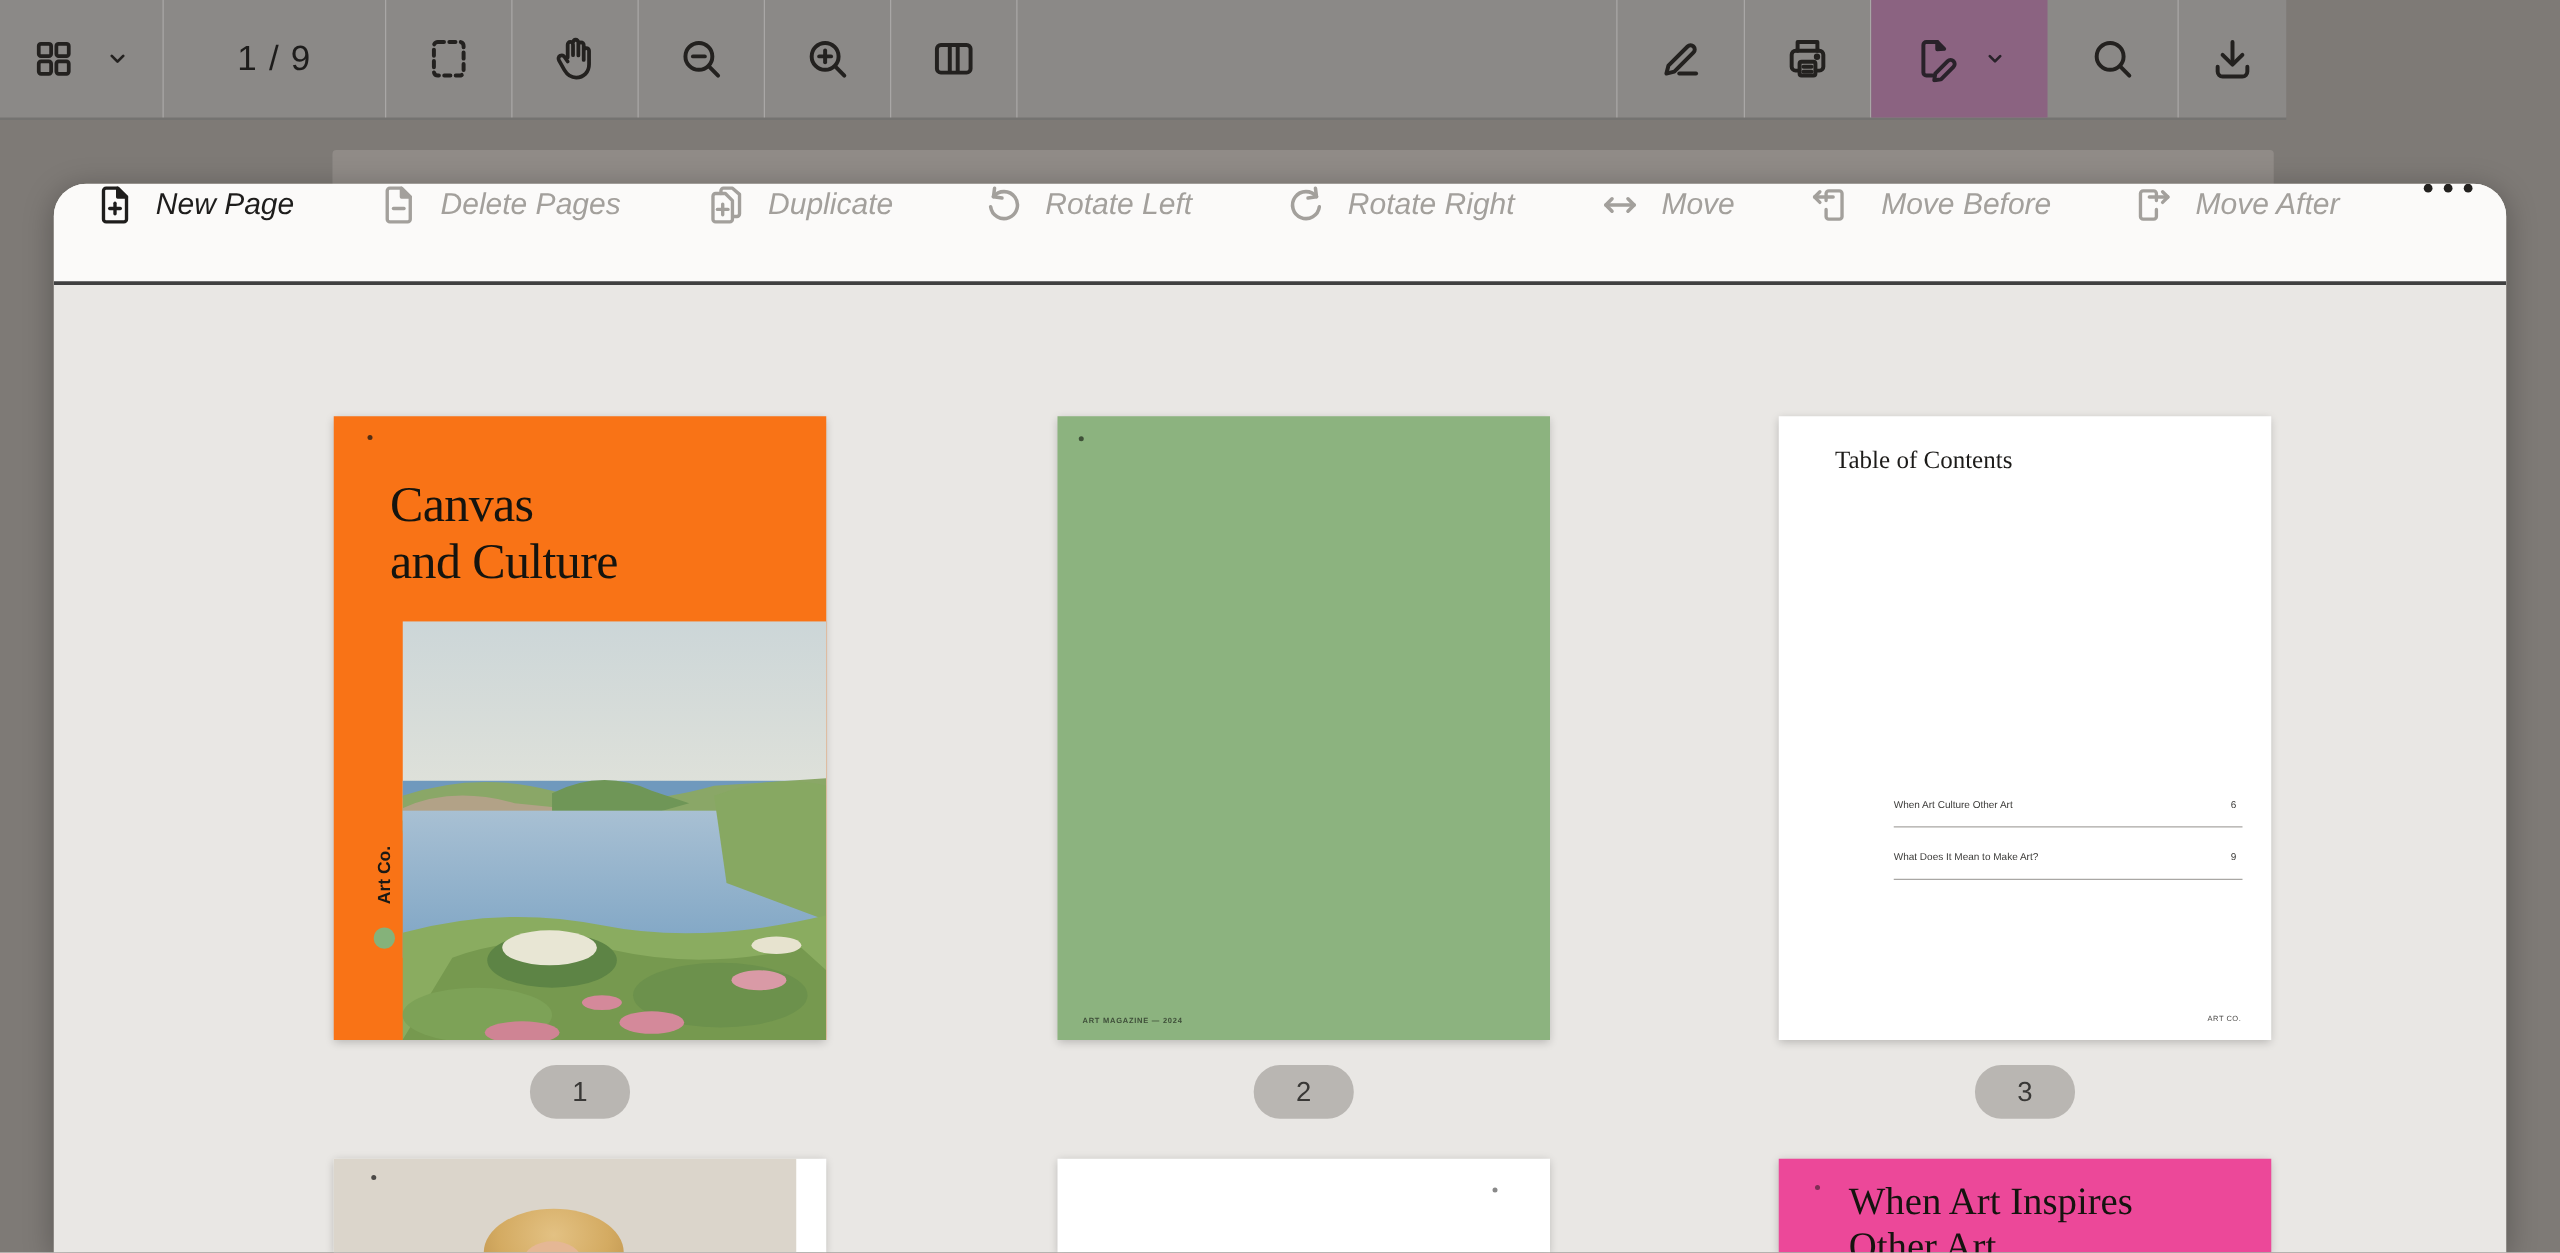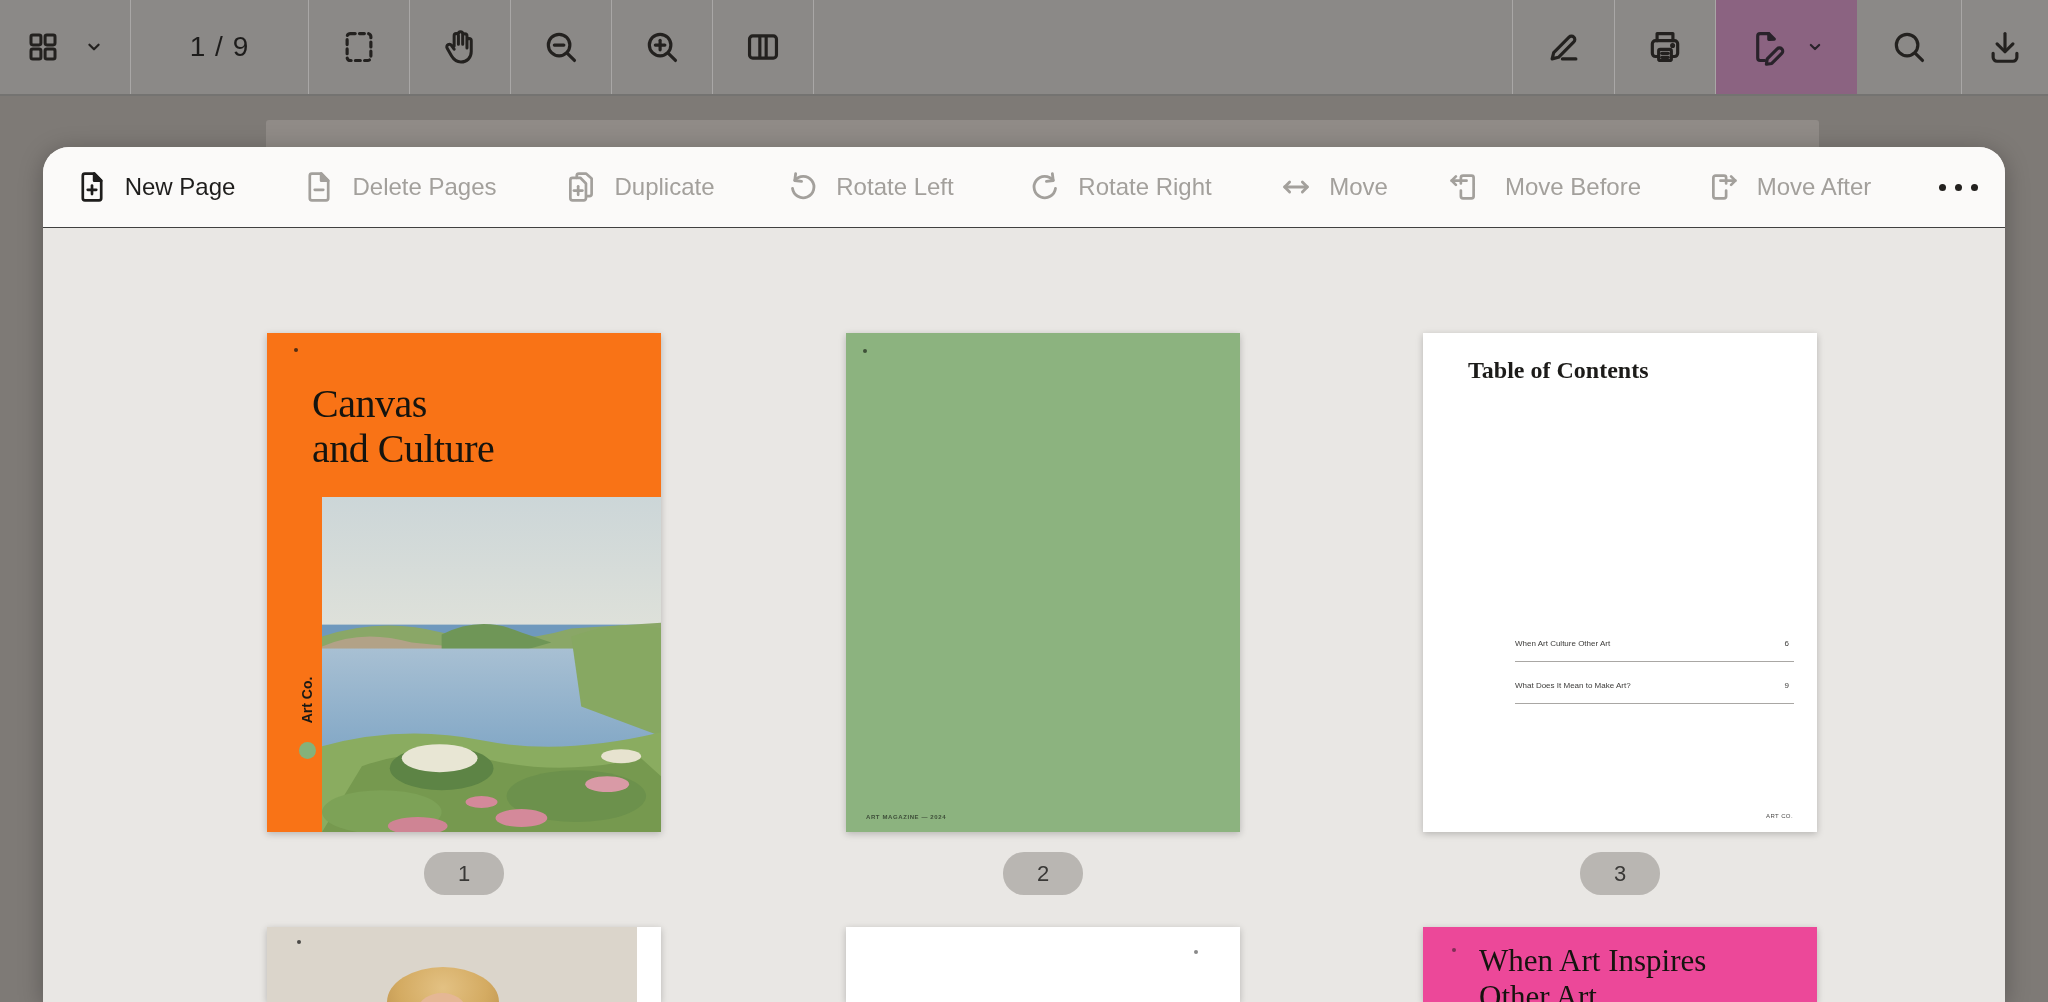--- a/index.html
+++ b/index.html
@@ -1,21 +1,21 @@
 <!DOCTYPE html>
 <html><head>
 <meta charset="utf-8">
 <style>
   * { box-sizing: border-box; margin: 0; padding: 0; }
   html,body { width: 2048px; height: 1002px; overflow: hidden; }
   body { font-family: "Liberation Sans", sans-serif; background: #7e7a76; position: relative; }
 
   
   .topbar {
-    position: absolute; top: 0; left: 0; width: 2048px; height: 96px;
+    position: absolute; top: 0; left: 0; width: 1829px; height: 96px;
     background: #8b8987; display: flex; align-items: stretch;
     border-bottom: 2px solid rgba(0,0,0,0.16); z-index: 30;
   }
   .tb-cell { display: flex; align-items: center; justify-content: center; height: 100%; color: #23211f; }
   .tb-sep { width: 1px; height: 100%; background: rgba(255,255,255,0.26); flex: 0 0 1px; }
   .tb-icon { display: block; }
   .tb-grid-cell { width: 130px; gap: 22px; }
   .tb-indicator { width: 177px; font-size: 28px; color: #1d1c1b; letter-spacing: 1px; }
   .tb-tool { width: 100px; }
   .tb-spacer { flex: 1; }
@@ -33,22 +33,23 @@
     background: #908b87; border-radius: 3px 3px 0 0; z-index: 5;
   }
 
   
   .modal {
     position: absolute; left: 43px; top: 147px; width: 1962px; height: 855px;
     background: #e9e7e4; border-radius: 26px 26px 0 0; overflow: hidden;
     box-shadow: 0 4px 24px rgba(0,0,0,0.28); z-index: 10;
   }
   .modal-header {
-    height: 81px; background: #fbfaf9; display: flex; align-items: center;
-    border-bottom: 1px solid #404040;
+    height: 81px; background: #fbfaf9; display: flex; align-items: flex-start;
+    border-bottom: 3px solid #404040;
+    font-style: italic;
   }
   .mh-btn {
     display: flex; align-items: center; justify-content: center; gap: 16px;
     font-size: 24px; color: #1e1d1c; white-space: nowrap; cursor: pointer;
   }
   .mh-btn.disabled { color: #a3a09c; cursor: default; }
   .mh-sep { width: 1px; background: #e6e4e1; flex: 0 0 1px; }
   .mh-more { flex: 1; display: flex; align-items: center; justify-content: center; gap: 9px; cursor: pointer; }
   .mh-more i { width: 7px; height: 7px; border-radius: 50%; background: #23211f; display: block; }
 
@@ -103,21 +104,21 @@
   .page-green { background: #8cb37f; }
   .green-footer {
     position: absolute; left: 20px; bottom: 12px;
     font-size: 6px; letter-spacing: 0.6px; color: #3e4e39; font-weight: bold;
   }
 
   
   .page-toc { background: #ffffff; }
   .toc-title {
     position: absolute; left: 45px; top: 24px;
-    font-family: "Liberation Serif", serif; font-size: 24px; color: #1c1b19; font-weight: bold;
+    font-family: "Liberation Serif", serif; font-size: 20px; color: #1c1b19;
   }
   .toc-list { position: absolute; left: 92px; right: 23px; top: 306px; }
   .toc-row { position: relative; height: 42px; }
   .toc-label { position: absolute; left: 0; top: 0; font-size: 8px; color: #3c3b39; }
   .toc-page  { position: absolute; right: 5px; top: 0; font-size: 8px; color: #3c3b39; }
   .toc-rule  { position: absolute; left: 0; right: 0; top: 22px; height: 1px; background: #a9a7a4; }
   .toc-footer { position: absolute; right: 24px; bottom: 13px; font-size: 6px; color: #4a4947; letter-spacing: 0.4px; }
 
   
   .page-photo { background: #fff; }

